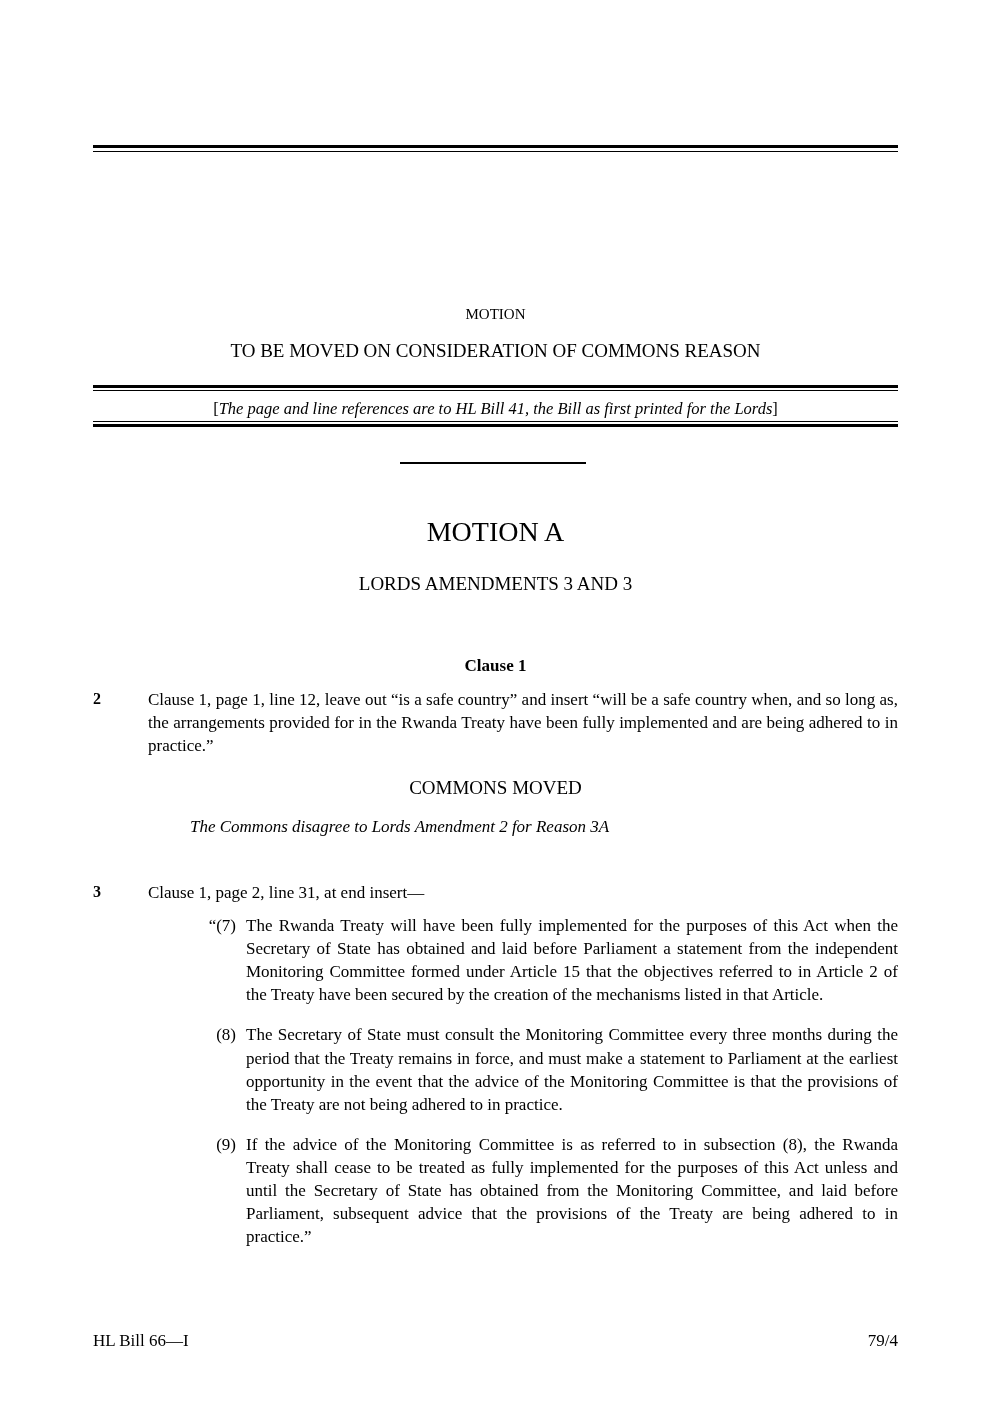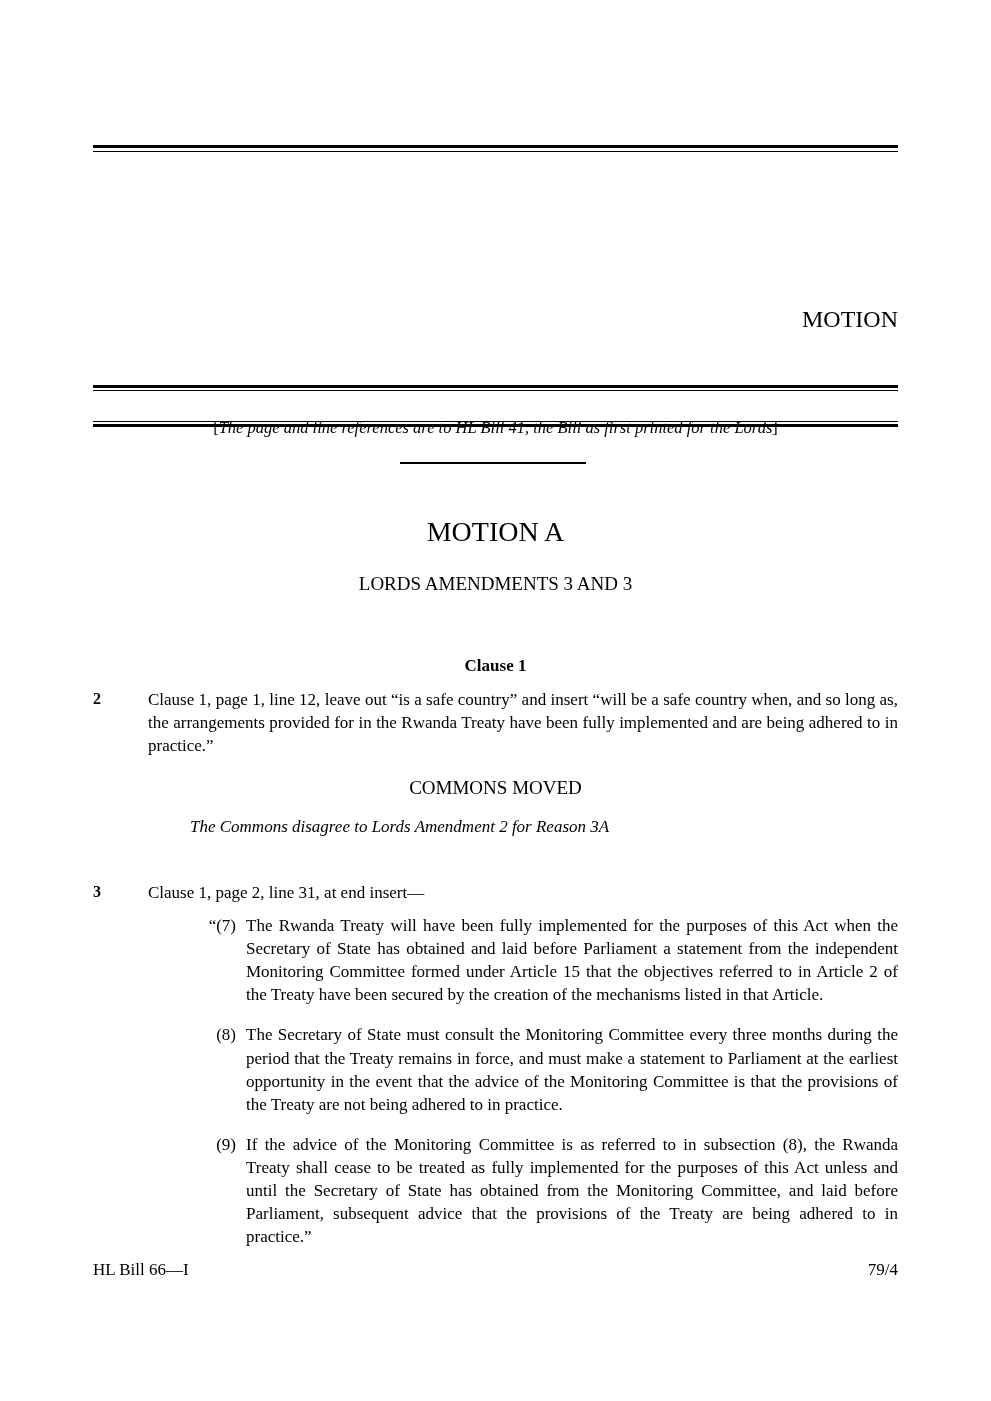--- a/index.html
+++ b/index.html
@@ -57,40 +57,40 @@
   .gap-3 { height: 3px; }
 
   .title-rules { top: 145px; }
 
   
   .motion-word {
     position: absolute;
     left: 93px;
     top: 305px;
     width: 805px;
-    text-align: right;
-    font-size: 24px;
+    text-align: center;
+    font-size: 15px;
     line-height: 1.2;
   }
   .motion-sub {
     position: absolute;
     left: 93px;
     top: 340px;
     width: 805px;
     text-align: center;
     font-size: 19px;
     line-height: 1.2;
   }
 
   
   .note-rules-top { top: 385px; }
   .note-text {
     position: absolute;
     left: 93px;
-    top: 417px;
+    top: 398px;
     width: 805px;
     text-align: center;
     font-size: 16.5px;
     line-height: 1.3;
   }
   .note-text i { font-style: italic; }
   .note-rules-bottom { top: 421px; }
 
   
   .short-rule {
@@ -209,21 +209,21 @@
   }
   .sub-label.quoted {
     left: -8px;
     width: 54px;
   }
 
   
   .footer {
     position: absolute;
     left: 93px;
-    top: 1260px;
+    top: 1331px;
     width: 805px;
     font-size: 17px;
     line-height: 1.2;
   }
   .footer-left {
     float: left;
   }
   .footer-right {
     float: right;
   }
@@ -235,20 +235,21 @@
 
 
   <div class="rule-group title-rules">
     <div class="rule-thick"></div>
     <div class="gap-3"></div>
     <div class="rule-thin"></div>
   </div>
 
   <div class="motion-word">MOTION</div>
 
+  <div class="motion-sub">TO BE MOVED ON CONSIDERATION OF COMMONS REASON</div>
 
   <div class="rule-group note-rules-top">
     <div class="rule-thick"></div>
     <div class="gap-2"></div>
     <div class="rule-thin"></div>
   </div>
 
   <div class="note-text">
     <span>[</span><i>The page and line references are to HL Bill 41, the Bill as first printed for the Lords</i><span>]</span>
   </div>

